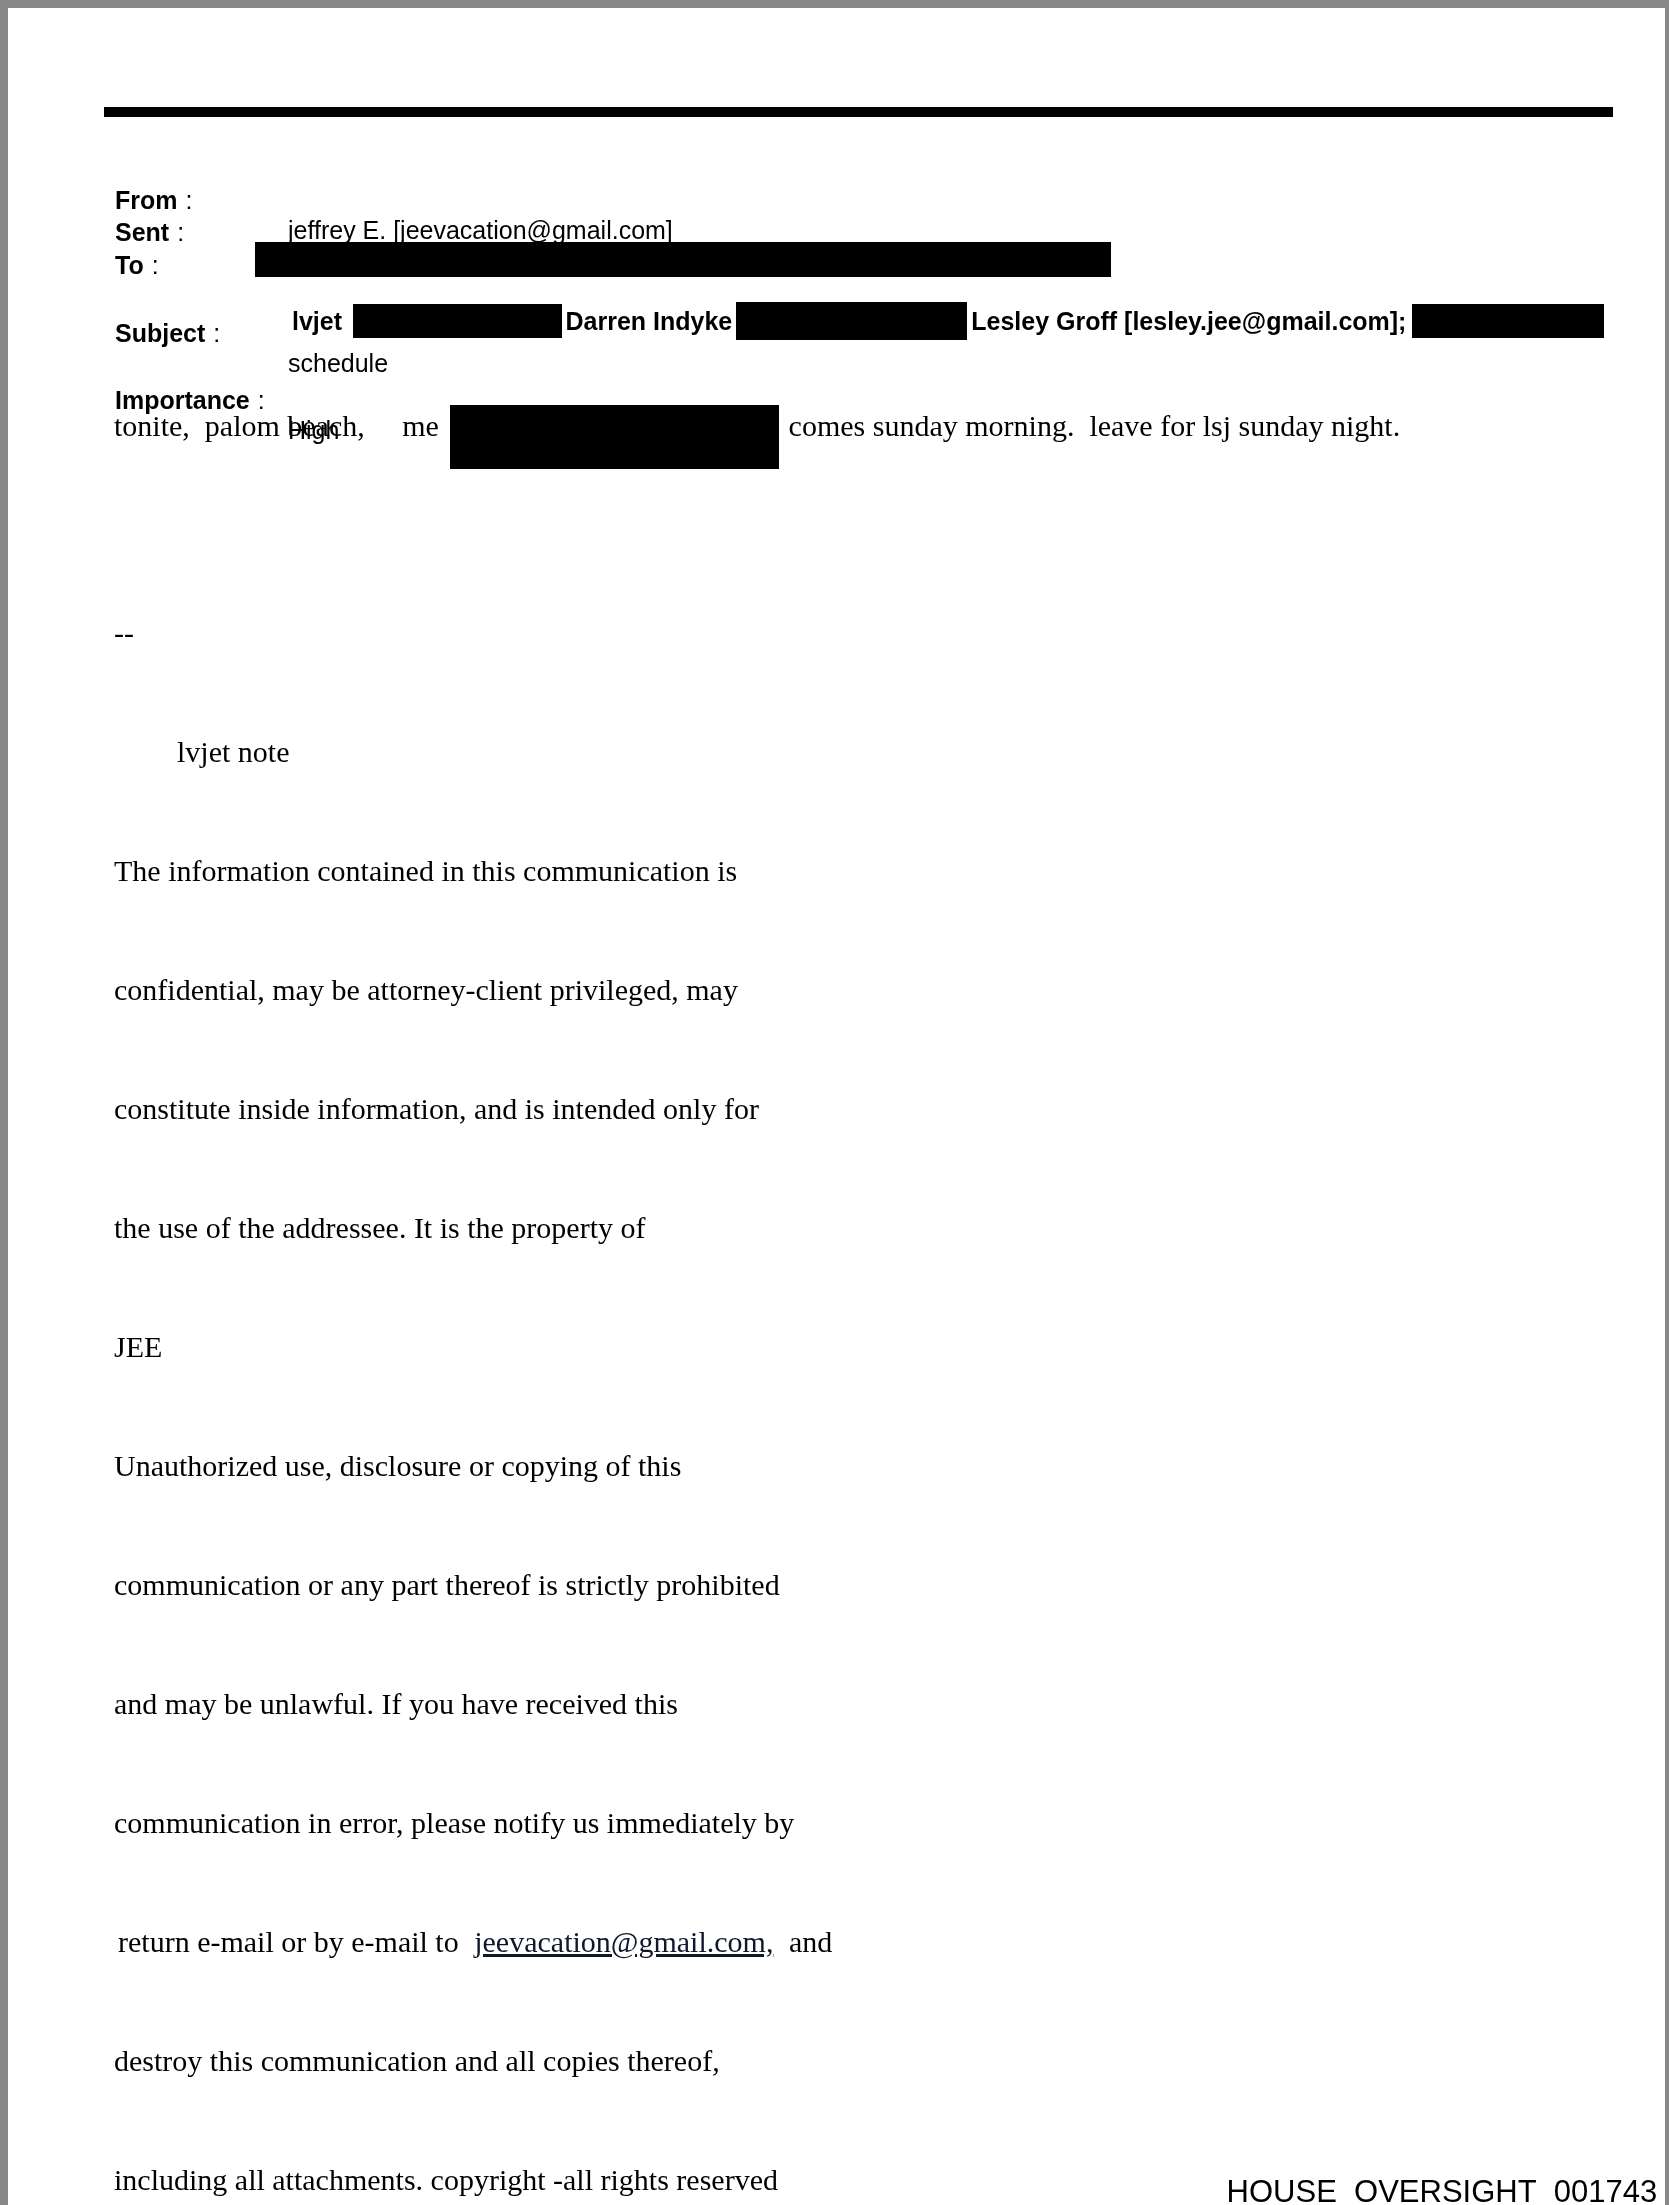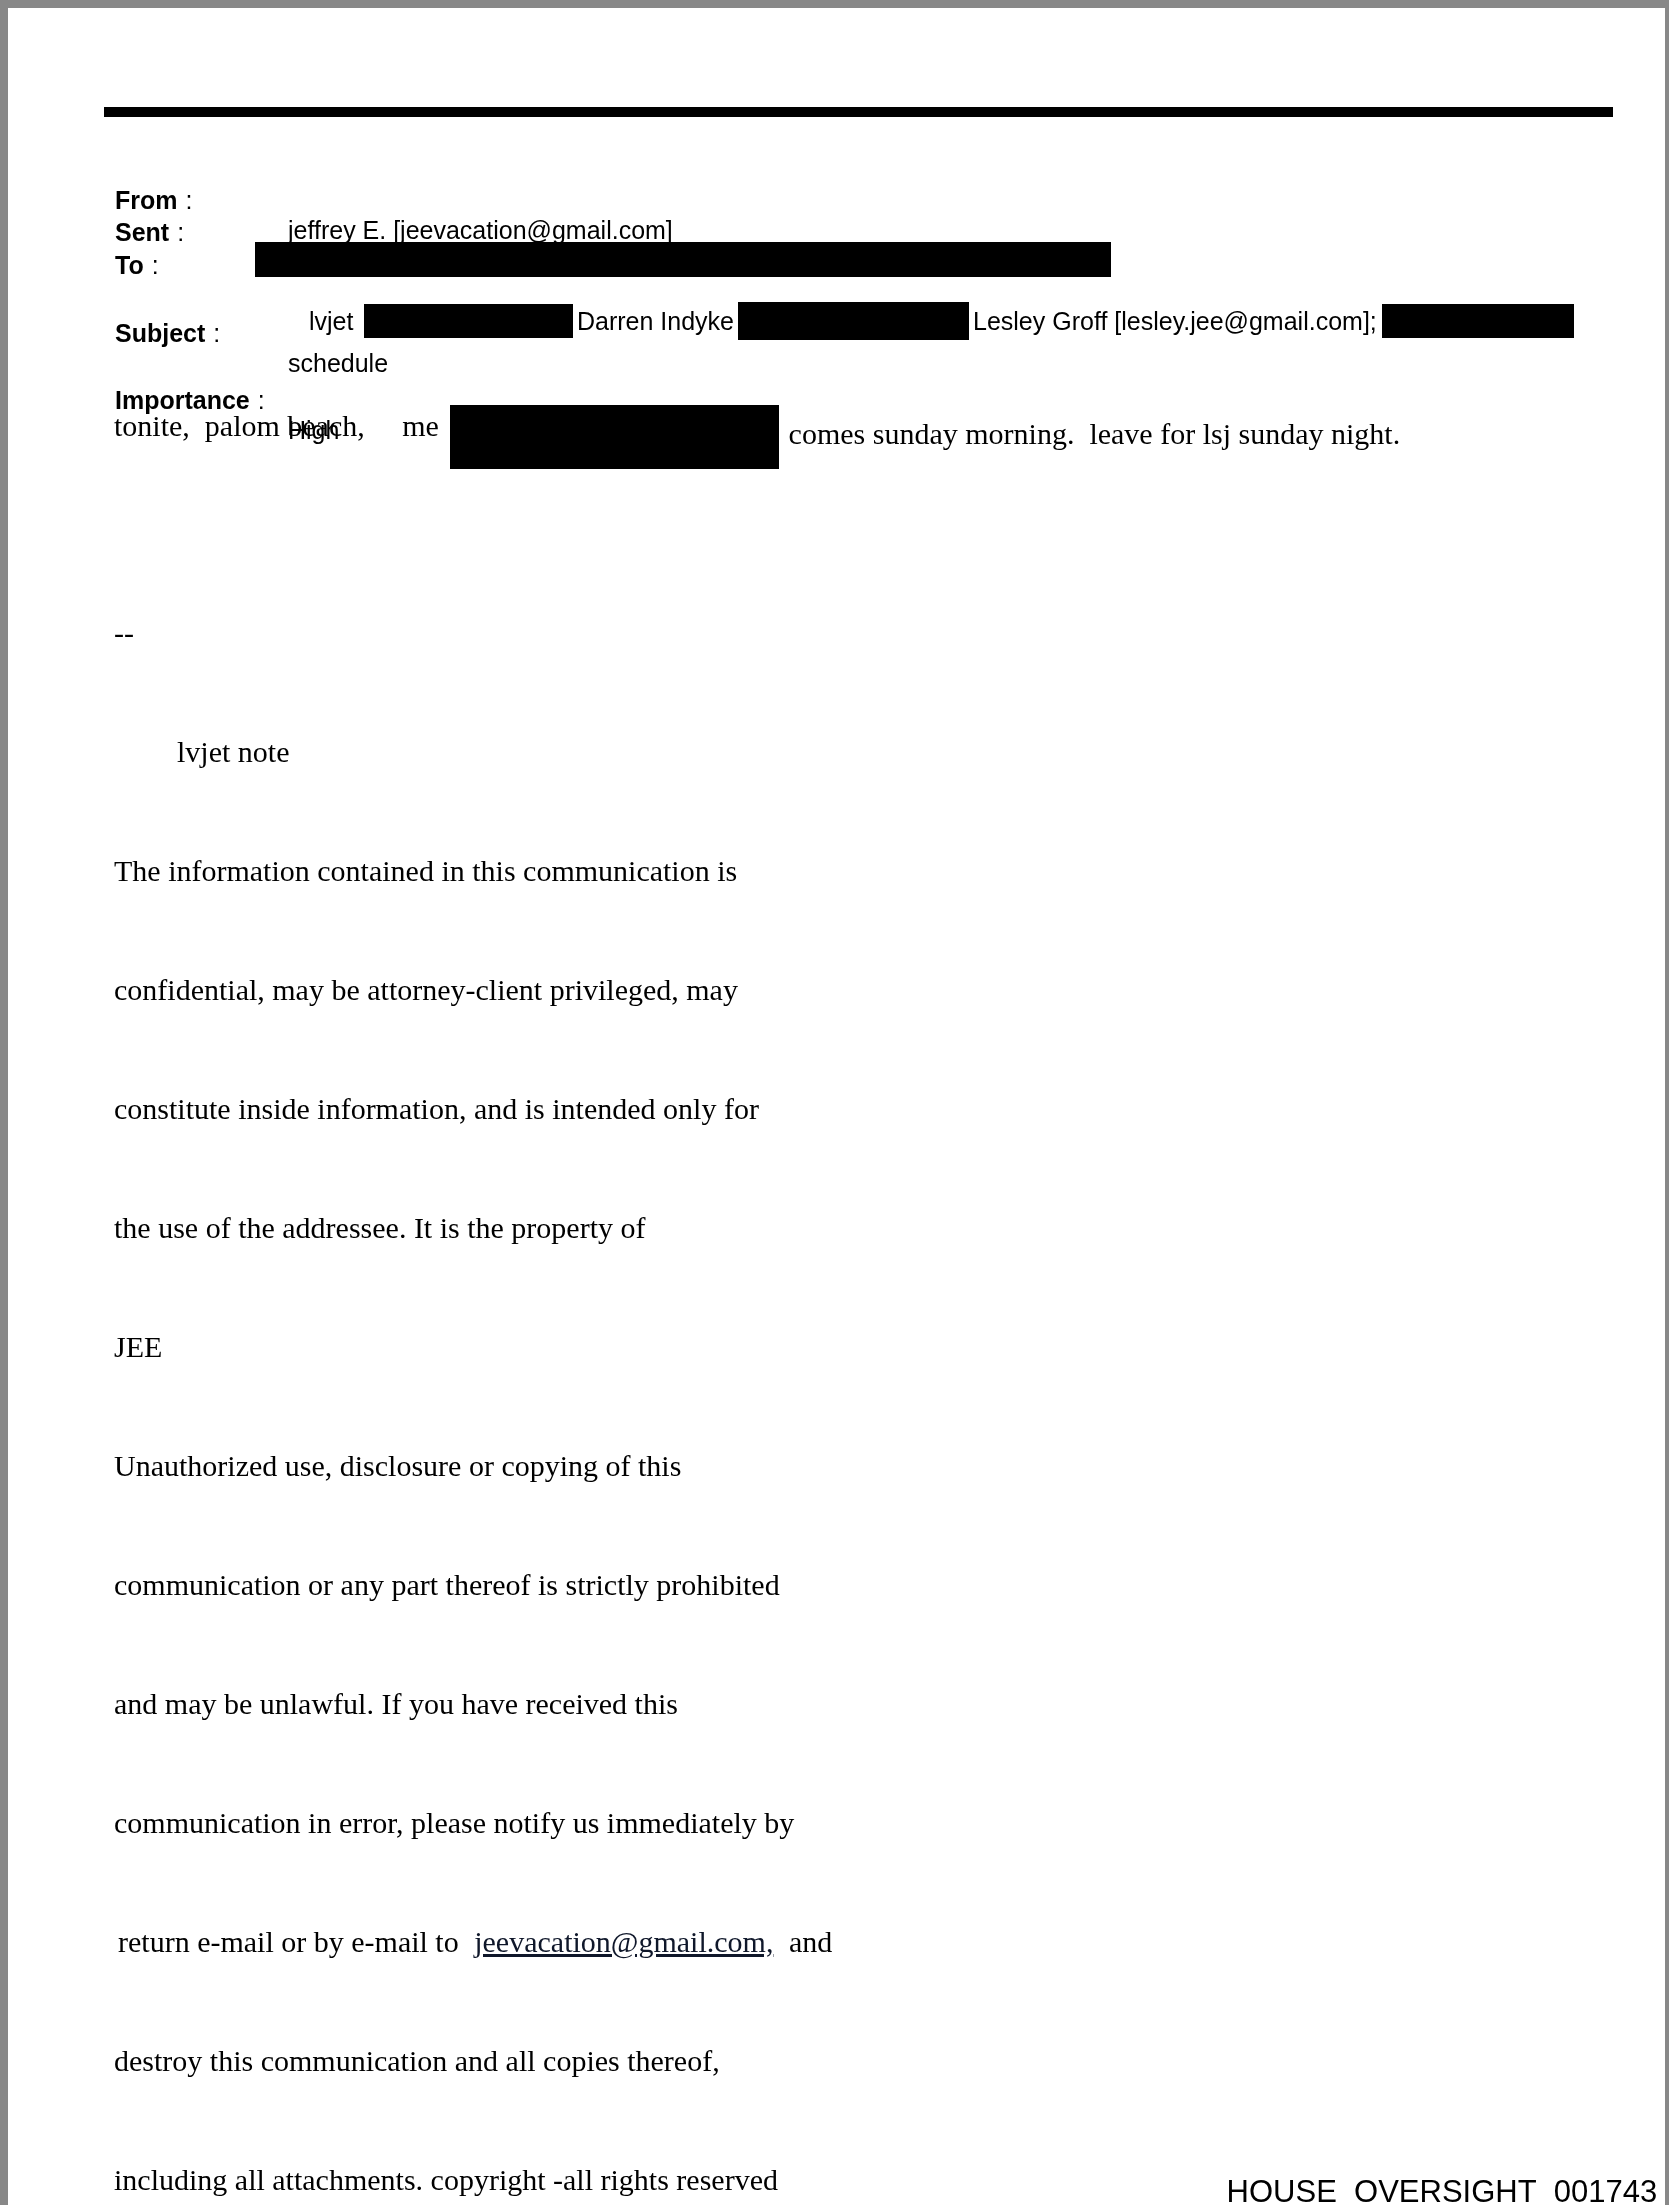--- a/index.html
+++ b/index.html
@@ -25,40 +25,40 @@
     left: 0; right: 0;
     height: 30px;
     font-size: 25px;
     line-height: 30px;
     white-space: pre;
   }
   .hlabel { position: absolute; left: 99px; font-weight: bold; }
   .hlabel .colon { font-weight: normal; }
   .hvalue { position: absolute; left: 276px; }
   .hvalue-flex {
-    position: absolute; left: 293px;
+    position: absolute; left: 276px;
     display: flex; align-items: center;
-    height: 30px; white-space: pre;
+    height: 30px; white-space: pre; font-weight: bold;
   }
   .redaction { background: #000000; flex: 0 0 auto; }
   .red-a { width: 209px; height: 34px; margin-left: 6.5px; }
   .red-b { width: 231px; height: 38px; }
   .red-c { width: 192px; height: 34px; margin-left: 1.3px; }
   .red-d { position: absolute; left: 247px; top: 234px; width: 856px; height: 35px; }
   .red-e { width: 329px; height: 64px; margin-left: 0px; }
   .body-line {
     position: absolute;
     left: 98px; top: 393px;
     height: 64px;
     display: flex; align-items: flex-start;
     font-family: "Liberation Serif", serif;
     font-size: 30px;
     white-space: pre;
   }
-  .body-line .after { margin-left: 5.2px; margin-top: 8px; }
+  .body-line .after { margin-left: 5.2px; }
   
   .disclaimer {
     position: absolute;
     left: 98px; top: 524px;
     width: 916px;
     font-family: "Liberation Serif", serif;
     font-size: 30px;
     line-height: 37px;
     white-space: pre;
   }

